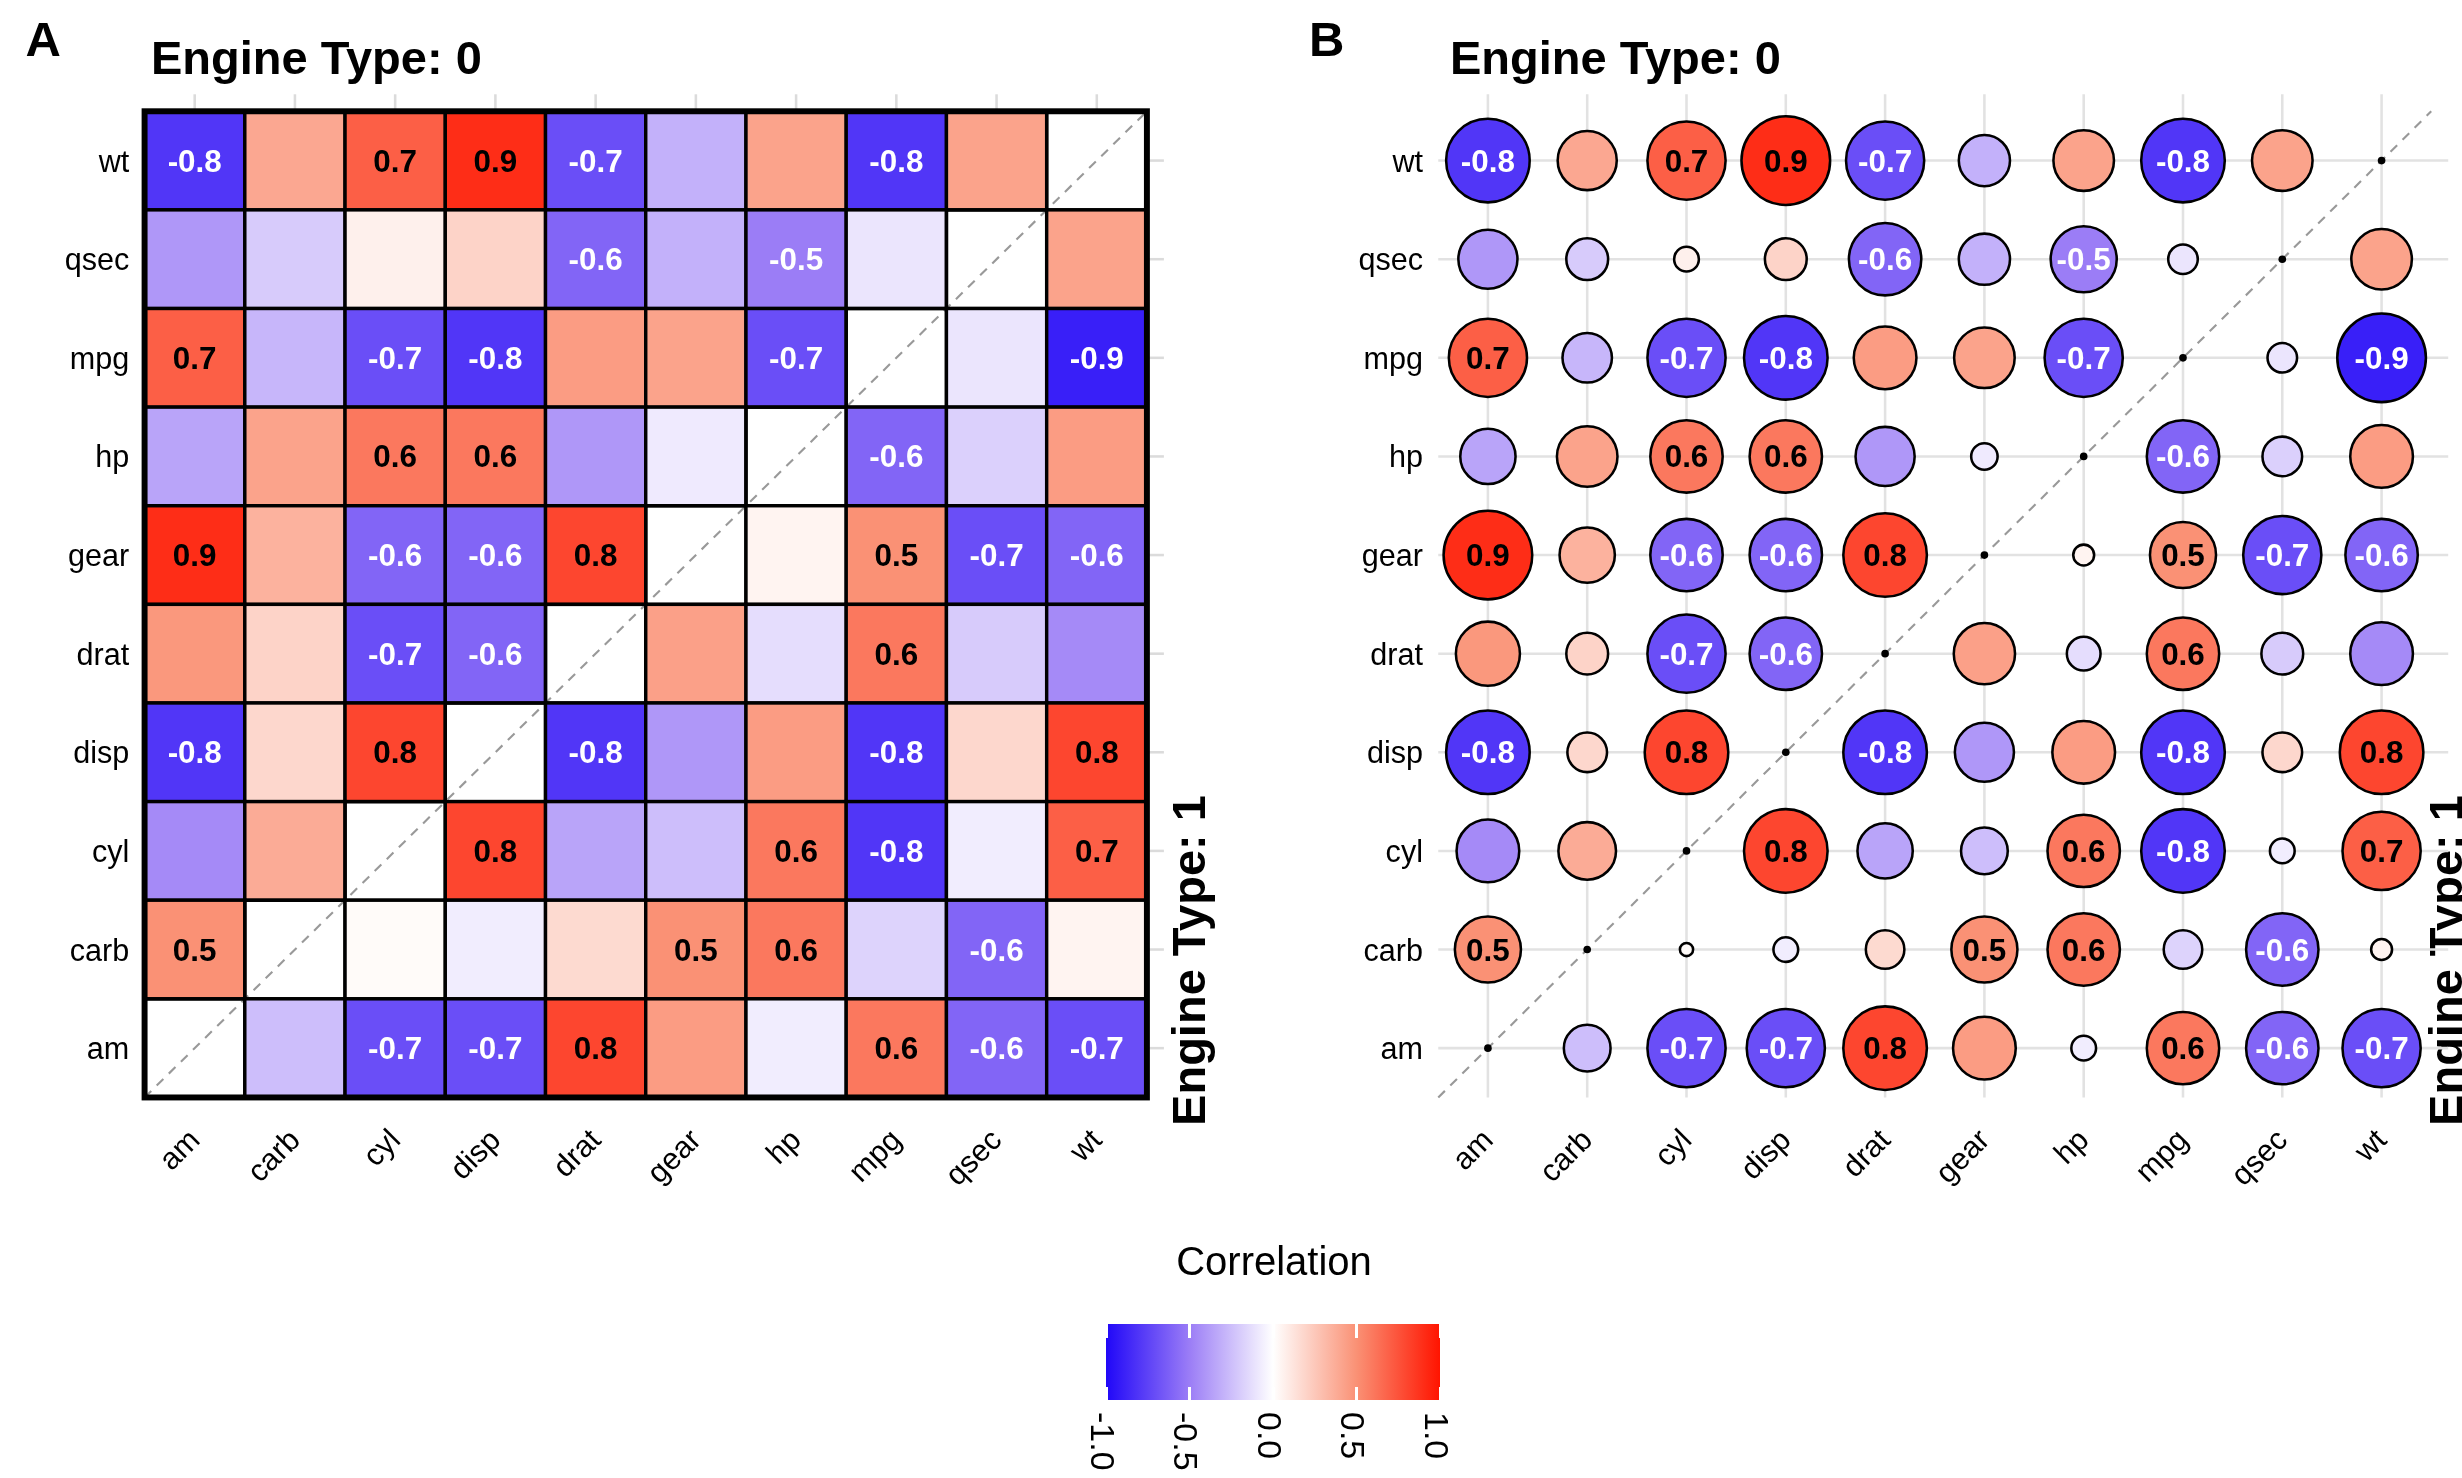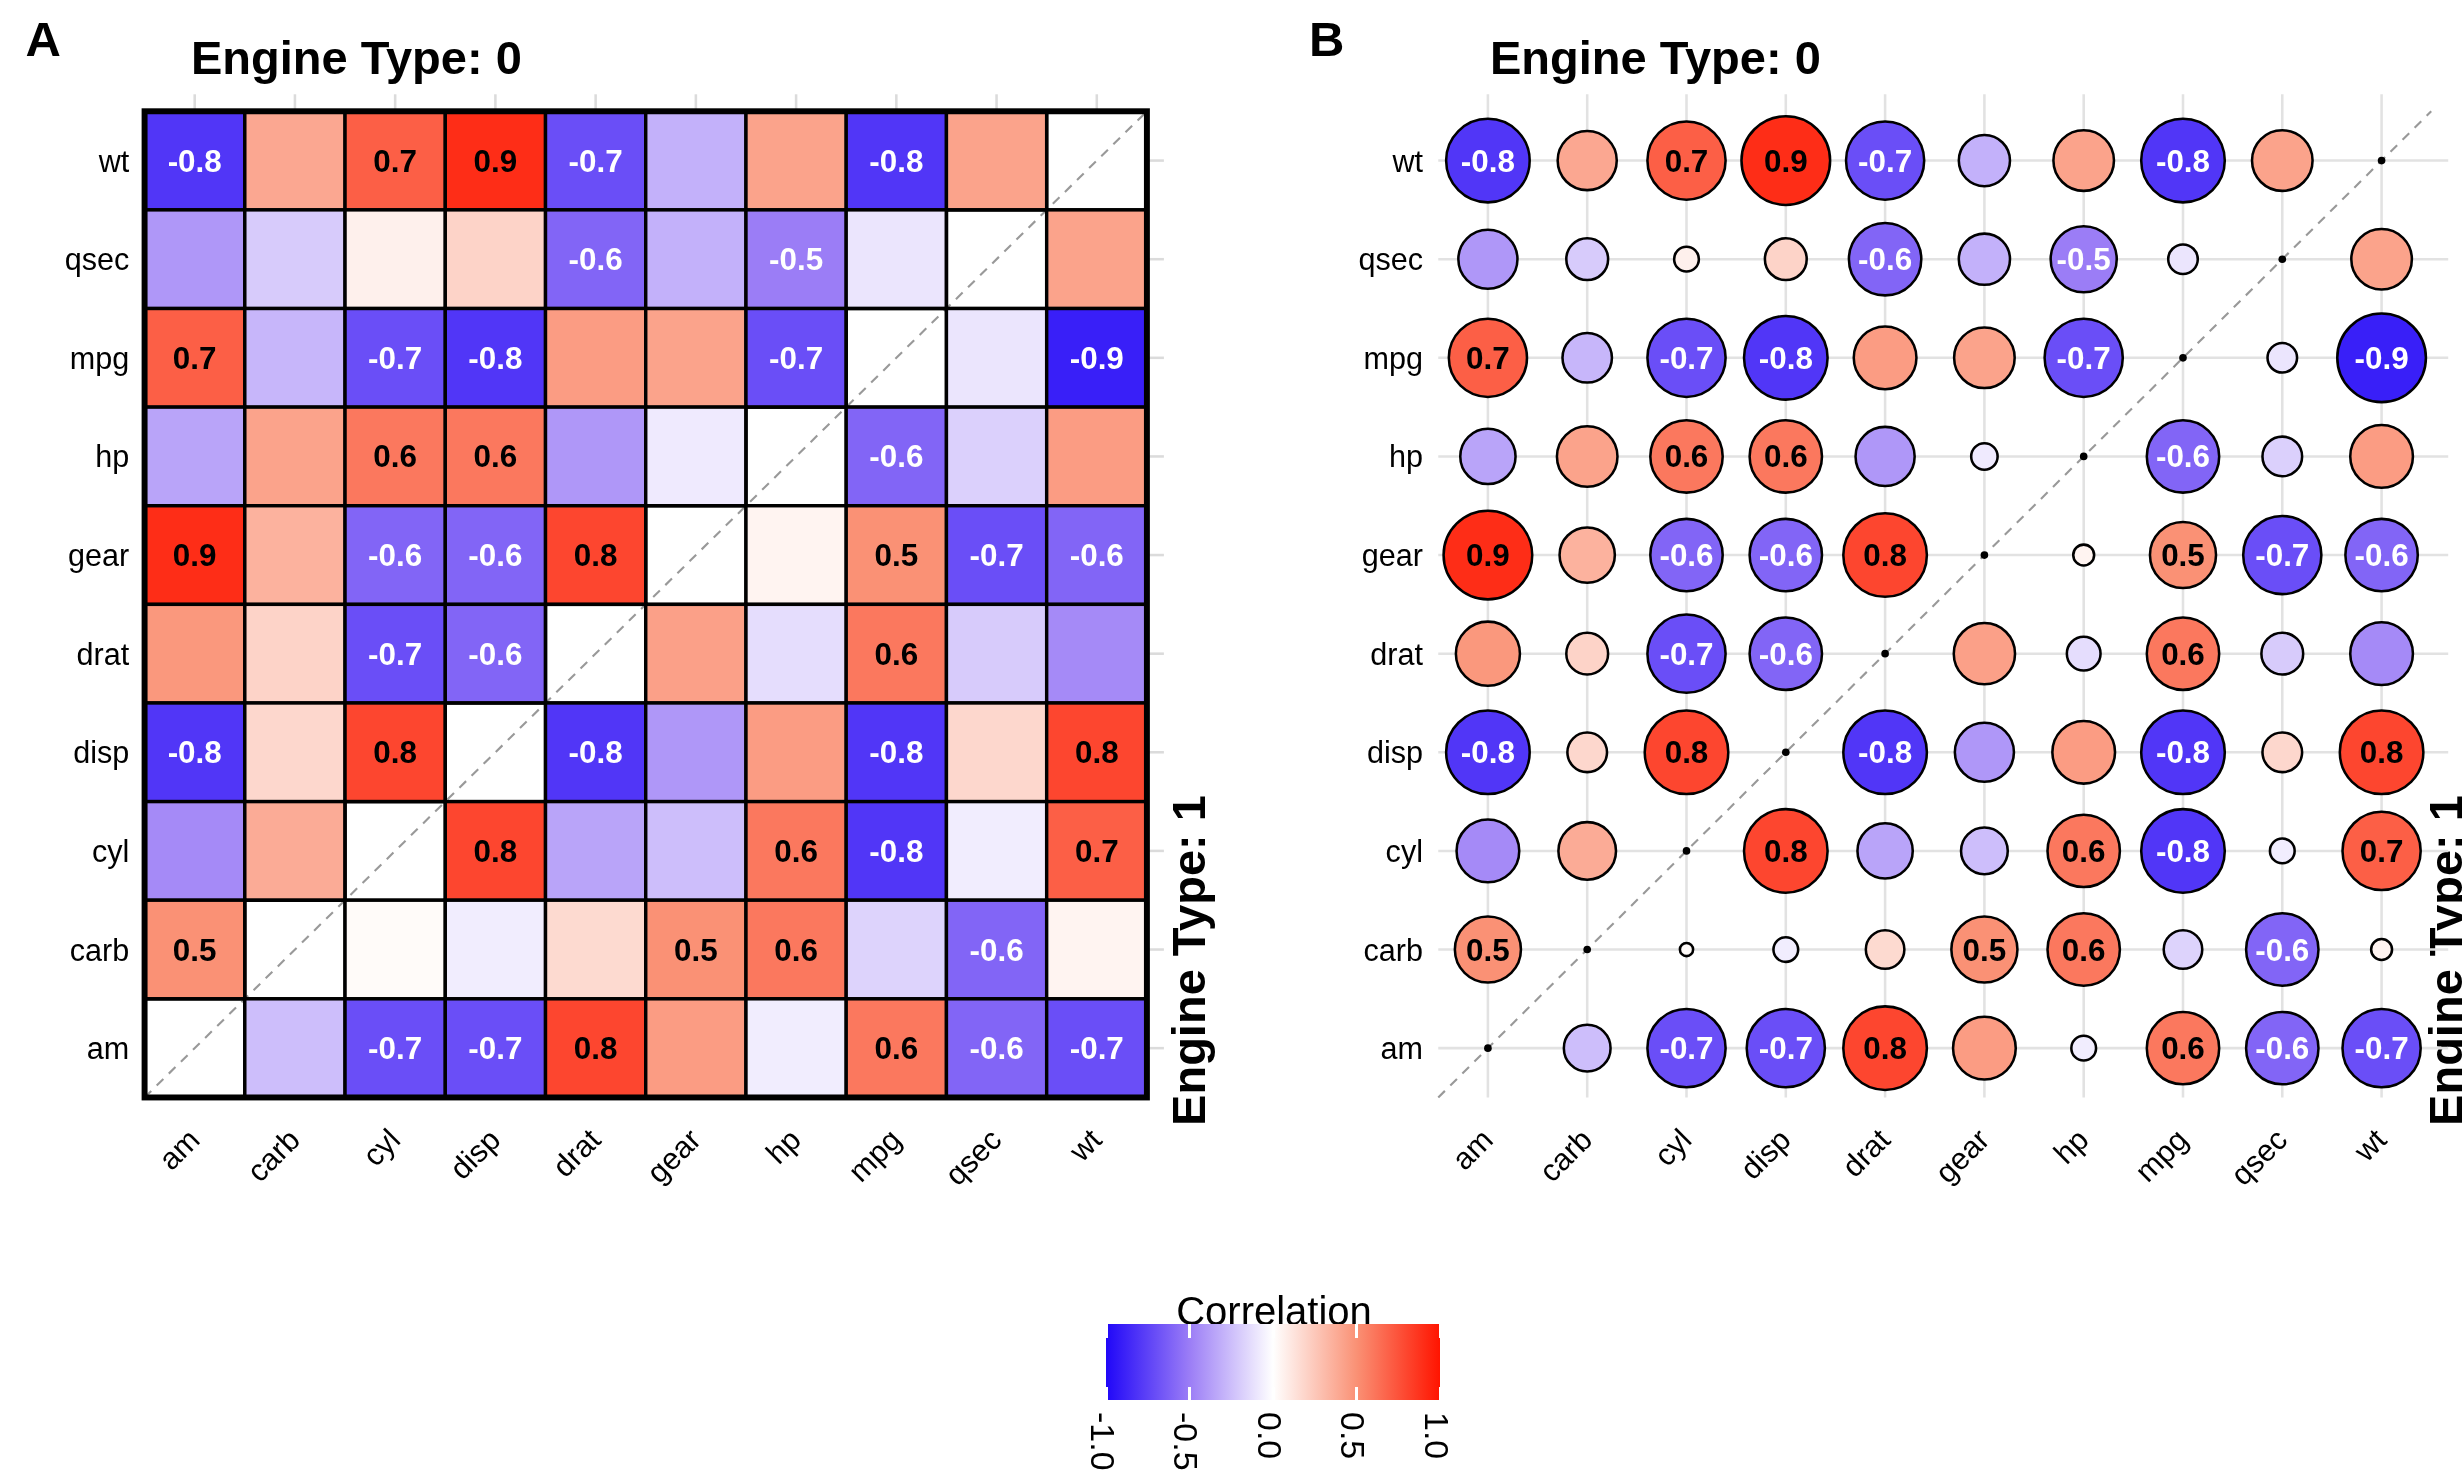--- a/index.html
+++ b/index.html
@@ -1,27 +1,27 @@
 <!DOCTYPE html>
 <html style="font-size:13.6px"><head>
 <meta charset="utf-8">
 <style>
   html,body{margin:0;padding:0;background:#ffffff;}
   #stage{
     position:relative;width:2462px;height:1478px;background:#ffffff;overflow:hidden;
     font-family:"Liberation Sans","DejaVu Sans",sans-serif;color:#000;
   }
   .panel-letter{position:absolute;font-size:49px;font-weight:bold;line-height:1;}
-  .facet-top{position:absolute;font-size:47px;font-weight:bold;line-height:1;white-space:nowrap;margin-left:40px;}
+  .facet-top{position:absolute;font-size:47px;font-weight:bold;line-height:1;white-space:nowrap;}
   .facet-right{
     position:absolute;width:680px;text-align:center;font-size:47px;font-weight:bold;
     transform:rotate(-90deg);transform-origin:center center;white-space:nowrap;line-height:1;
   }
   #chart-svg{position:absolute;left:0;top:0;}
-  .legend-title{position:absolute;left:1104px;top:1289px;width:340px;text-align:center;font-size:40px;}
+  .legend-title{position:absolute;left:1104px;top:1239px;width:340px;text-align:center;font-size:40px;}
   .legend-bar{
     position:absolute;left:1106px;top:1324px;width:334px;height:76px;
     background:linear-gradient(to right,#2007F8 0%,#9B7DF6 25%,#FFFFFF 50%,#FA9175 75%,#FF1400 100%);
   }
   .legend-notch{position:absolute;width:3.4px;height:13.6px;background:#ffffff;}
   .legend-tick{
     position:absolute;top:1412px;font-size:34px;line-height:1;
     writing-mode:vertical-rl;white-space:nowrap;
   }
 </style>

